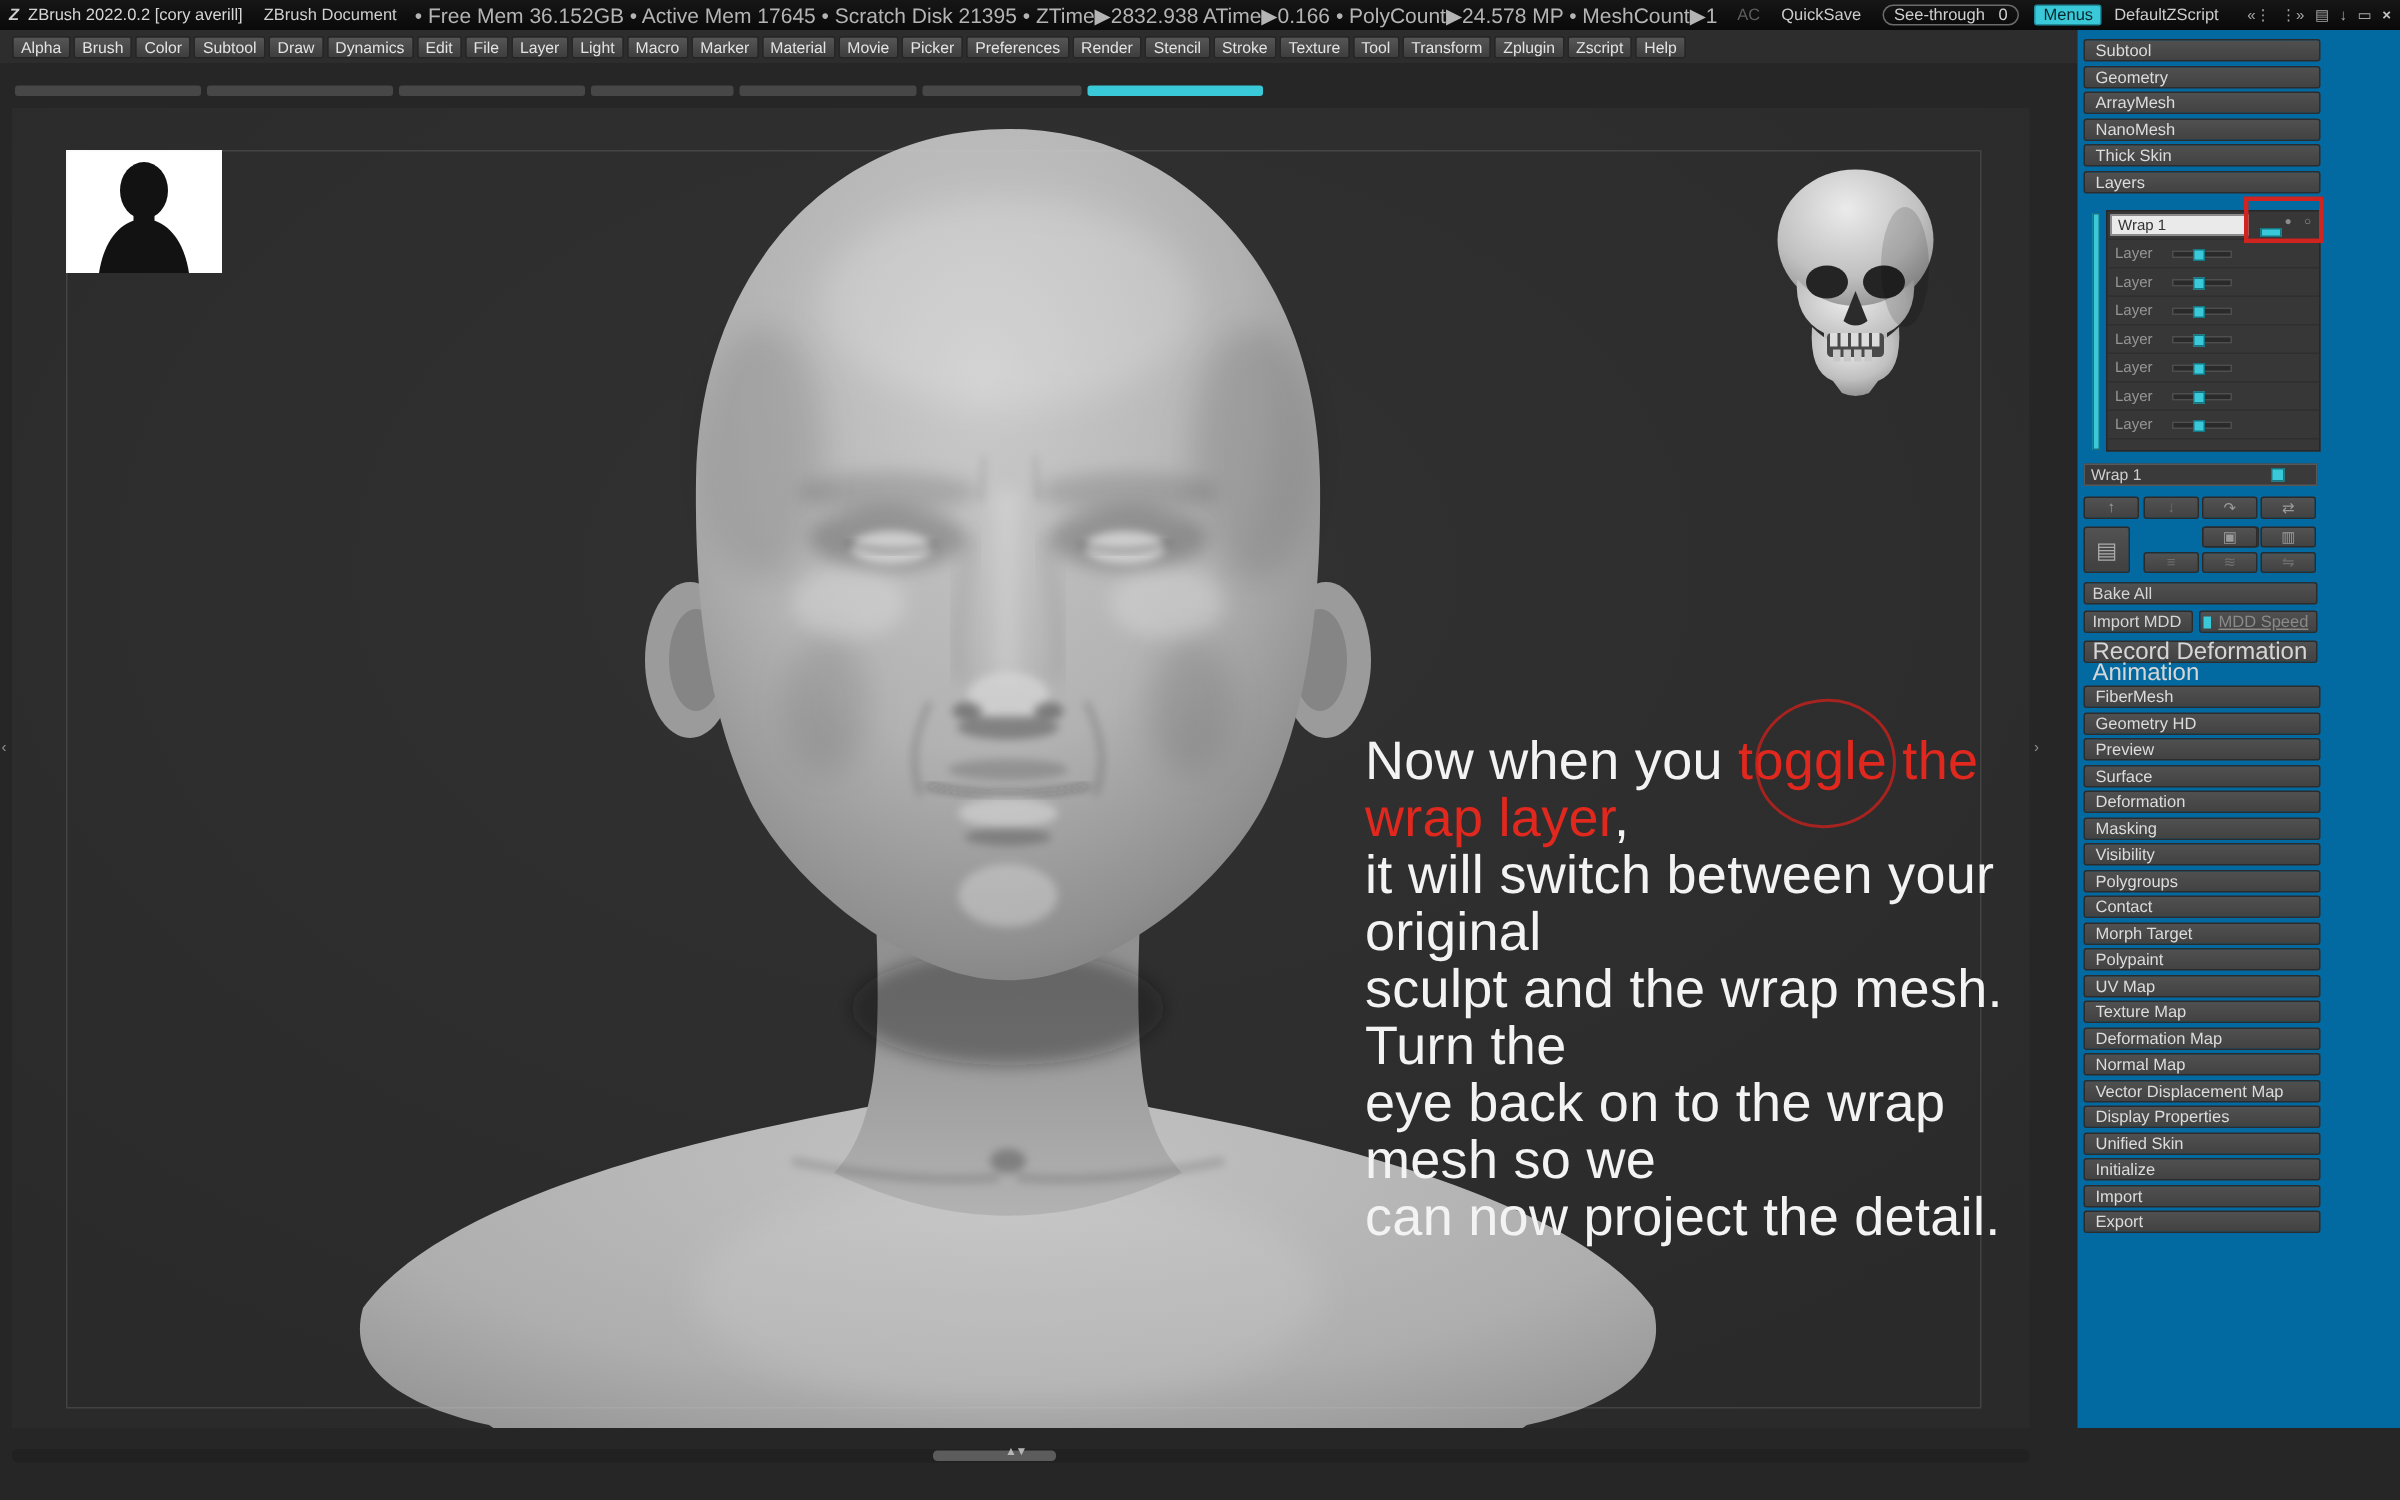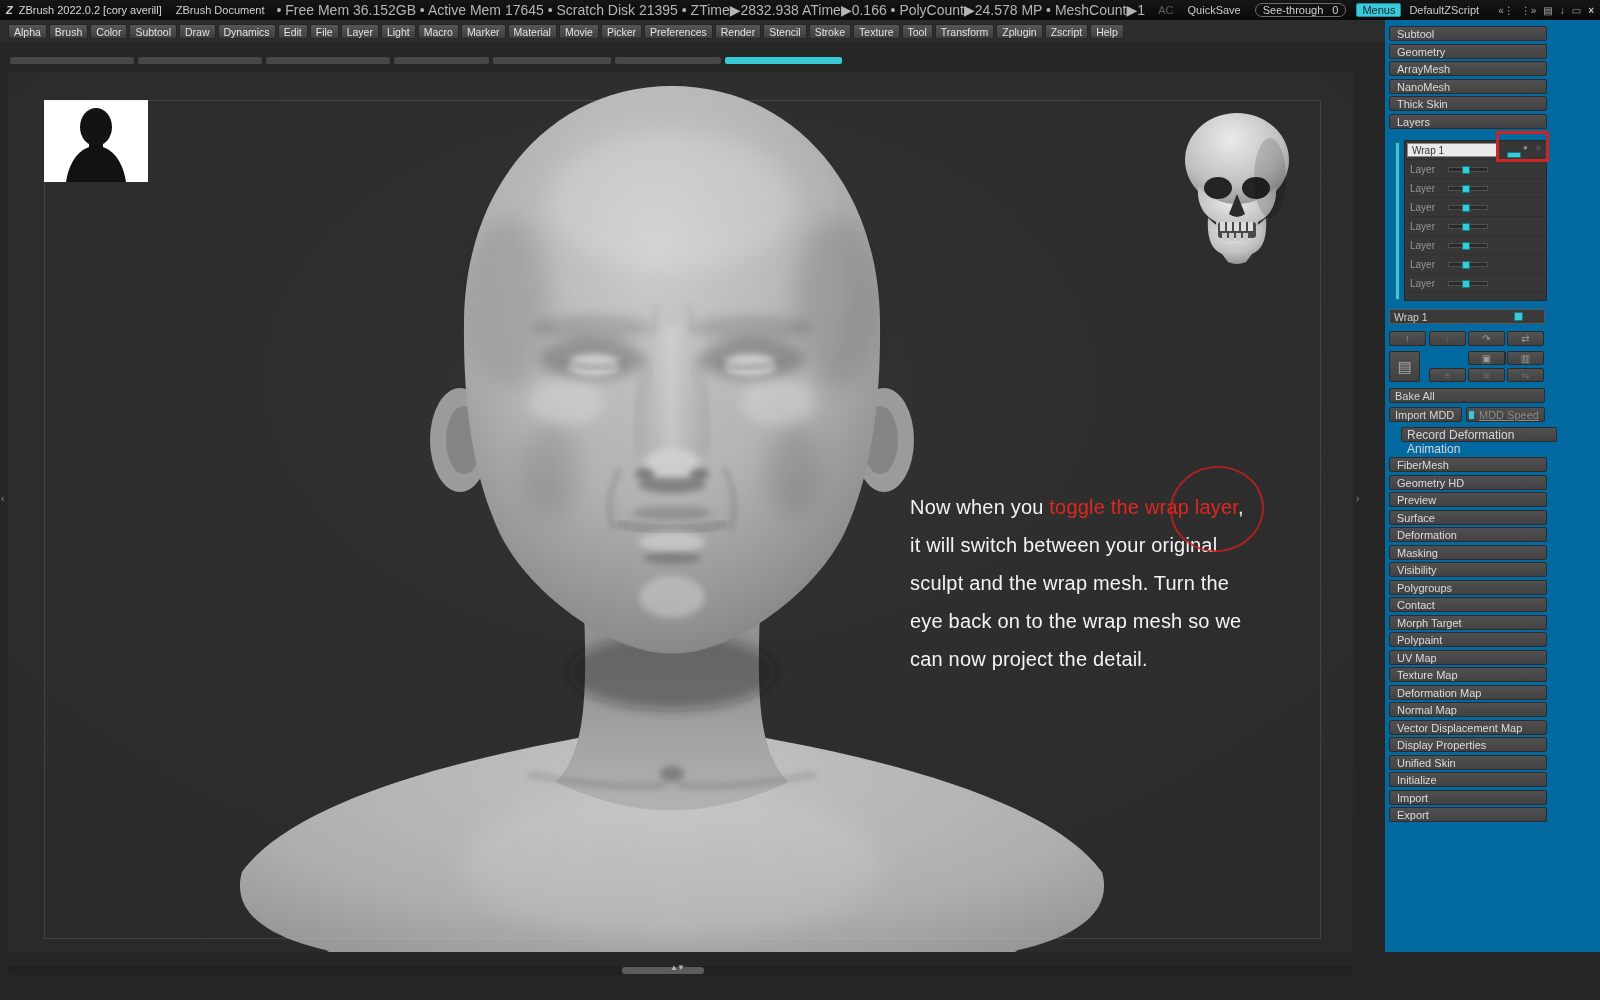--- a/index.html
+++ b/index.html
@@ -41,21 +41,21 @@
   
   .canvas{position:absolute;left:8px;top:72px;width:1345px;height:880px;overflow:hidden;
     background:radial-gradient(ellipse 1000px 650px at 50% 35%, #323232, #2a2a2a);}
   .doc-border{position:absolute;left:36px;top:28px;width:1277px;height:839px;
     border:1px solid rgba(210,210,210,0.14);}
   .alpha-thumb{position:absolute;left:36px;top:28px;width:104px;height:82px;background:#fff;}
   .skull-ref{position:absolute;left:1168px;top:36px;width:122px;height:162px;}
   .sculpt-svg{position:absolute;left:0;top:0;}
 
   
-  .overlay{position:absolute;left:902px;top:416px;font-size:20px;line-height:38px;
+  .overlay{position:absolute;left:902px;top:416px;font-size:36px;line-height:38px;
     color:#f3f3f3;letter-spacing:0.2px;}
   .overlay .red{color:#e0281e;}
   .annot-circle{position:absolute;left:1158px;top:390px;}
 
   
   .hscroll{position:absolute;left:8px;top:966px;width:1345px;height:9px;background:#212121;border-radius:4px;}
   .hscroll .handle{position:absolute;left:614px;top:1px;width:82px;height:7px;background:#5c5c5c;border-radius:3px;}
   .hscroll .arrows{position:absolute;left:662px;top:-3px;font-size:8px;color:#b5b5b5;letter-spacing:-1px;}
   .tray-arrow{position:absolute;font-size:10px;color:#8f8f8f;}
 
@@ -379,21 +379,21 @@
     <div class="ibtn" style="left:118px;top:211px;height:14px;">▥</div>
     <div class="ibtn dim" style="left:40px;top:228px;height:14px;">≡</div>
     <div class="ibtn dim" style="left:79px;top:228px;height:14px;">≋</div>
     <div class="ibtn dim" style="left:118px;top:228px;height:14px;">⇋</div>
 
     <div class="wbtn" style="top:248px;">Bake All</div>
     <div class="wbtn" style="top:267px;width:73px;">Import MDD</div>
     <div class="wbtn dim" style="top:267px;left:77px;width:79px;padding-left:12px;text-decoration:underline;">
       <span class="mdd-tick"></span><span>MDD Speed</span>
     </div>
-    <div class="wbtn" style="top:287px;font-size:12px;margin-left:12px;">Record Deformation Animation</div>
+    <div class="wbtn" style="top:287px;font-size:16px;">Record Deformation Animation</div>
   </div>
 
   <div class="sections bottom">
       <div class="prow">FiberMesh</div>
       <div class="prow">Geometry HD</div>
       <div class="prow">Preview</div>
       <div class="prow">Surface</div>
       <div class="prow">Deformation</div>
       <div class="prow">Masking</div>
       <div class="prow">Visibility</div>

